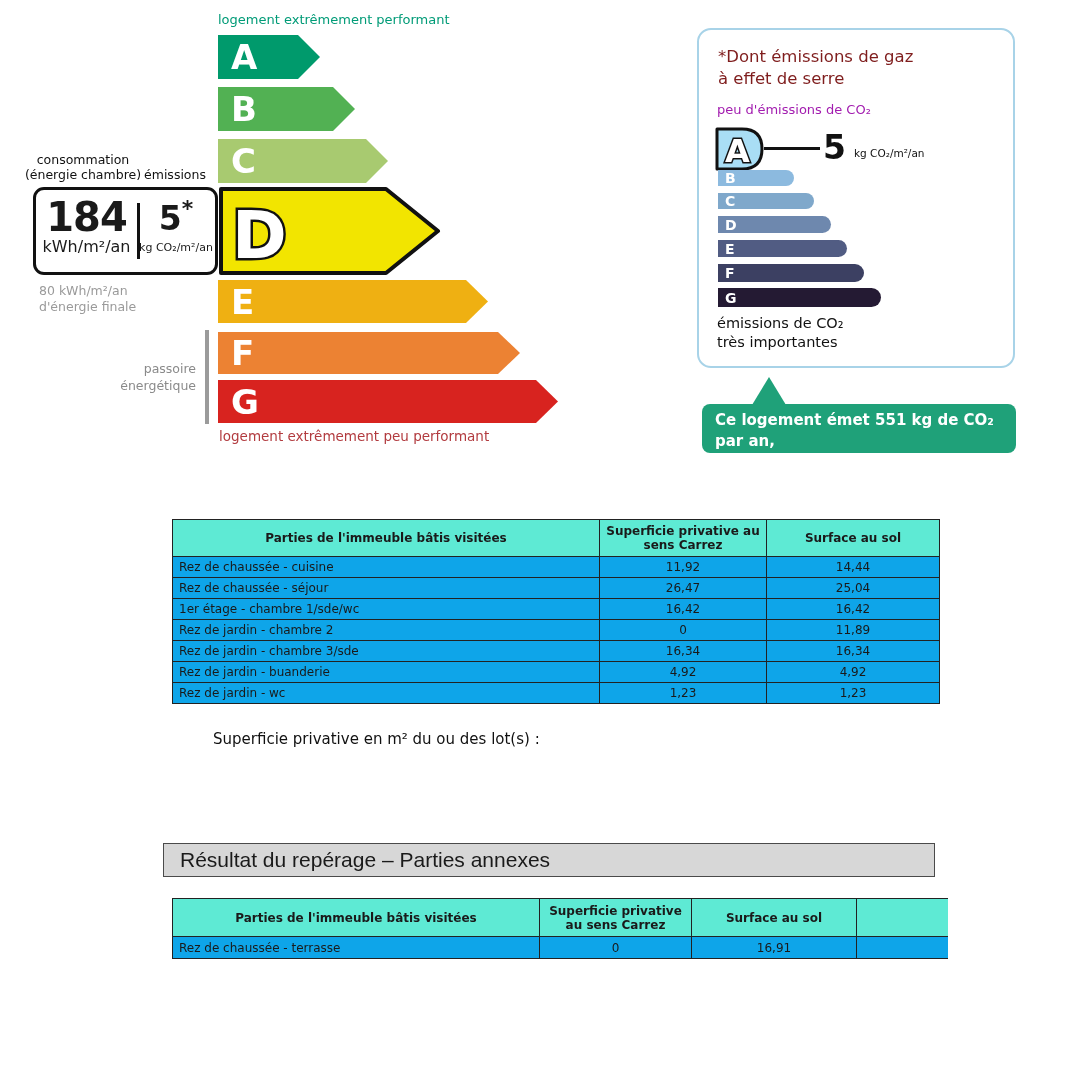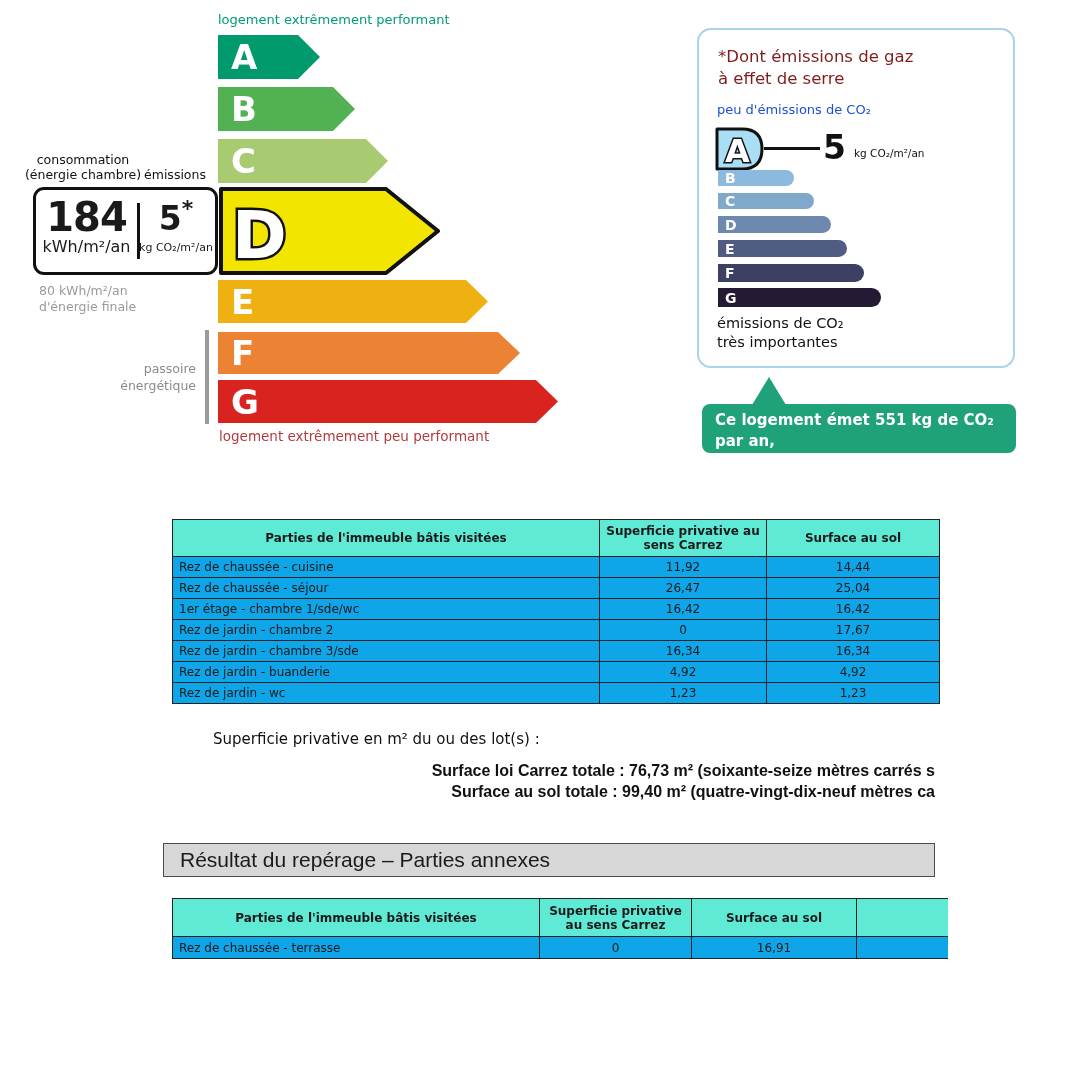--- a/index.html
+++ b/index.html
@@ -36,21 +36,21 @@
   .dpe-value{font-size:40px;font-weight:bold;line-height:42px;letter-spacing:-1px;}
   .dpe-value-unit{font-size:16px;line-height:18px;}
   .co2-value{font-size:33px;font-weight:bold;line-height:46px;}
   .co2-star{font-size:22px;font-weight:bold;vertical-align:14px;}
   .co2-unit{font-size:11px;line-height:12px;}
   .d-arrow-svg{left:218px;top:186px;}
 
   
   .ges-box{left:697px;top:28px;width:318px;height:340px;border:2px solid #a8d3e8;border-radius:14px;background:#fff;box-sizing:border-box;}
   .ges-title{left:718px;top:46px;font-size:16.5px;line-height:22px;color:#7f1d1d;}
-  .ges-low{left:717px;top:102px;font-size:13px;color:#1d4ed8;}
+  .ges-low{left:717px;top:102px;font-size:13px;color:#a21caf;}
   .ges-a-svg{left:714px;top:126px;}
   .ges-line{left:764px;top:147px;width:56px;height:3px;background:#111;}
   .ges-value{left:823px;top:128px;font-size:33px;font-weight:bold;color:#111;}
   .ges-unit{left:854px;top:147px;font-size:10.5px;color:#111;}
   .ges-bar{left:718px;color:#fff;font-weight:bold;font-size:14px;
     display:flex;align-items:center;border-radius:0 10px 10px 0;padding-left:7px;box-sizing:border-box;}
   .ges-b{top:170px;width:76px;height:16px;}
   .ges-c{top:193px;width:96px;height:16px;}
   .ges-d{top:216px;width:113px;height:17px;}
   .ges-e{top:240px;width:129px;height:17px;}
@@ -203,45 +203,41 @@
           <td class="num">25,04</td>
         </tr>
       <tr>
           <td class="lbl">1er étage - chambre 1/sde/wc</td>
           <td class="num">16,42</td>
           <td class="num">16,42</td>
         </tr>
       <tr>
           <td class="lbl">Rez de jardin - chambre 2</td>
           <td class="num">0</td>
-          <td class="num">17,67</td>
+          <td class="num">11,89</td>
         </tr>
       <tr>
           <td class="lbl">Rez de jardin - chambre 3/sde</td>
           <td class="num">16,34</td>
           <td class="num">16,34</td>
         </tr>
       <tr>
           <td class="lbl">Rez de jardin - buanderie</td>
           <td class="num">4,92</td>
           <td class="num">4,92</td>
         </tr>
       <tr>
           <td class="lbl">Rez de jardin - wc</td>
           <td class="num">1,23</td>
           <td class="num">1,23</td>
         </tr>
     </tbody>
   </table>
 
   <div class="abs surf-intro">Superficie privative en m² du ou des lot(s) :</div>
-  <div class="abs totals">
-    <div>Surface loi Carrez totale : 76,73 m² (soixante-seize mètres carrés s</div>
-    <div>Surface au sol totale : 99,40 m² (quatre-vingt-dix-neuf mètres ca</div>
-  </div>
 
   <div class="abs section-bar">
     <span>Résultat du repérage – Parties annexes</span>
   </div>
 
   <table class="tbl tbl-annex">
     <thead>
       <tr>
         <th style="width:364px" class="pre">Parties de l'immeuble bâtis visitées</th>
         <th style="width:149px" class="pre">Superficie privative

